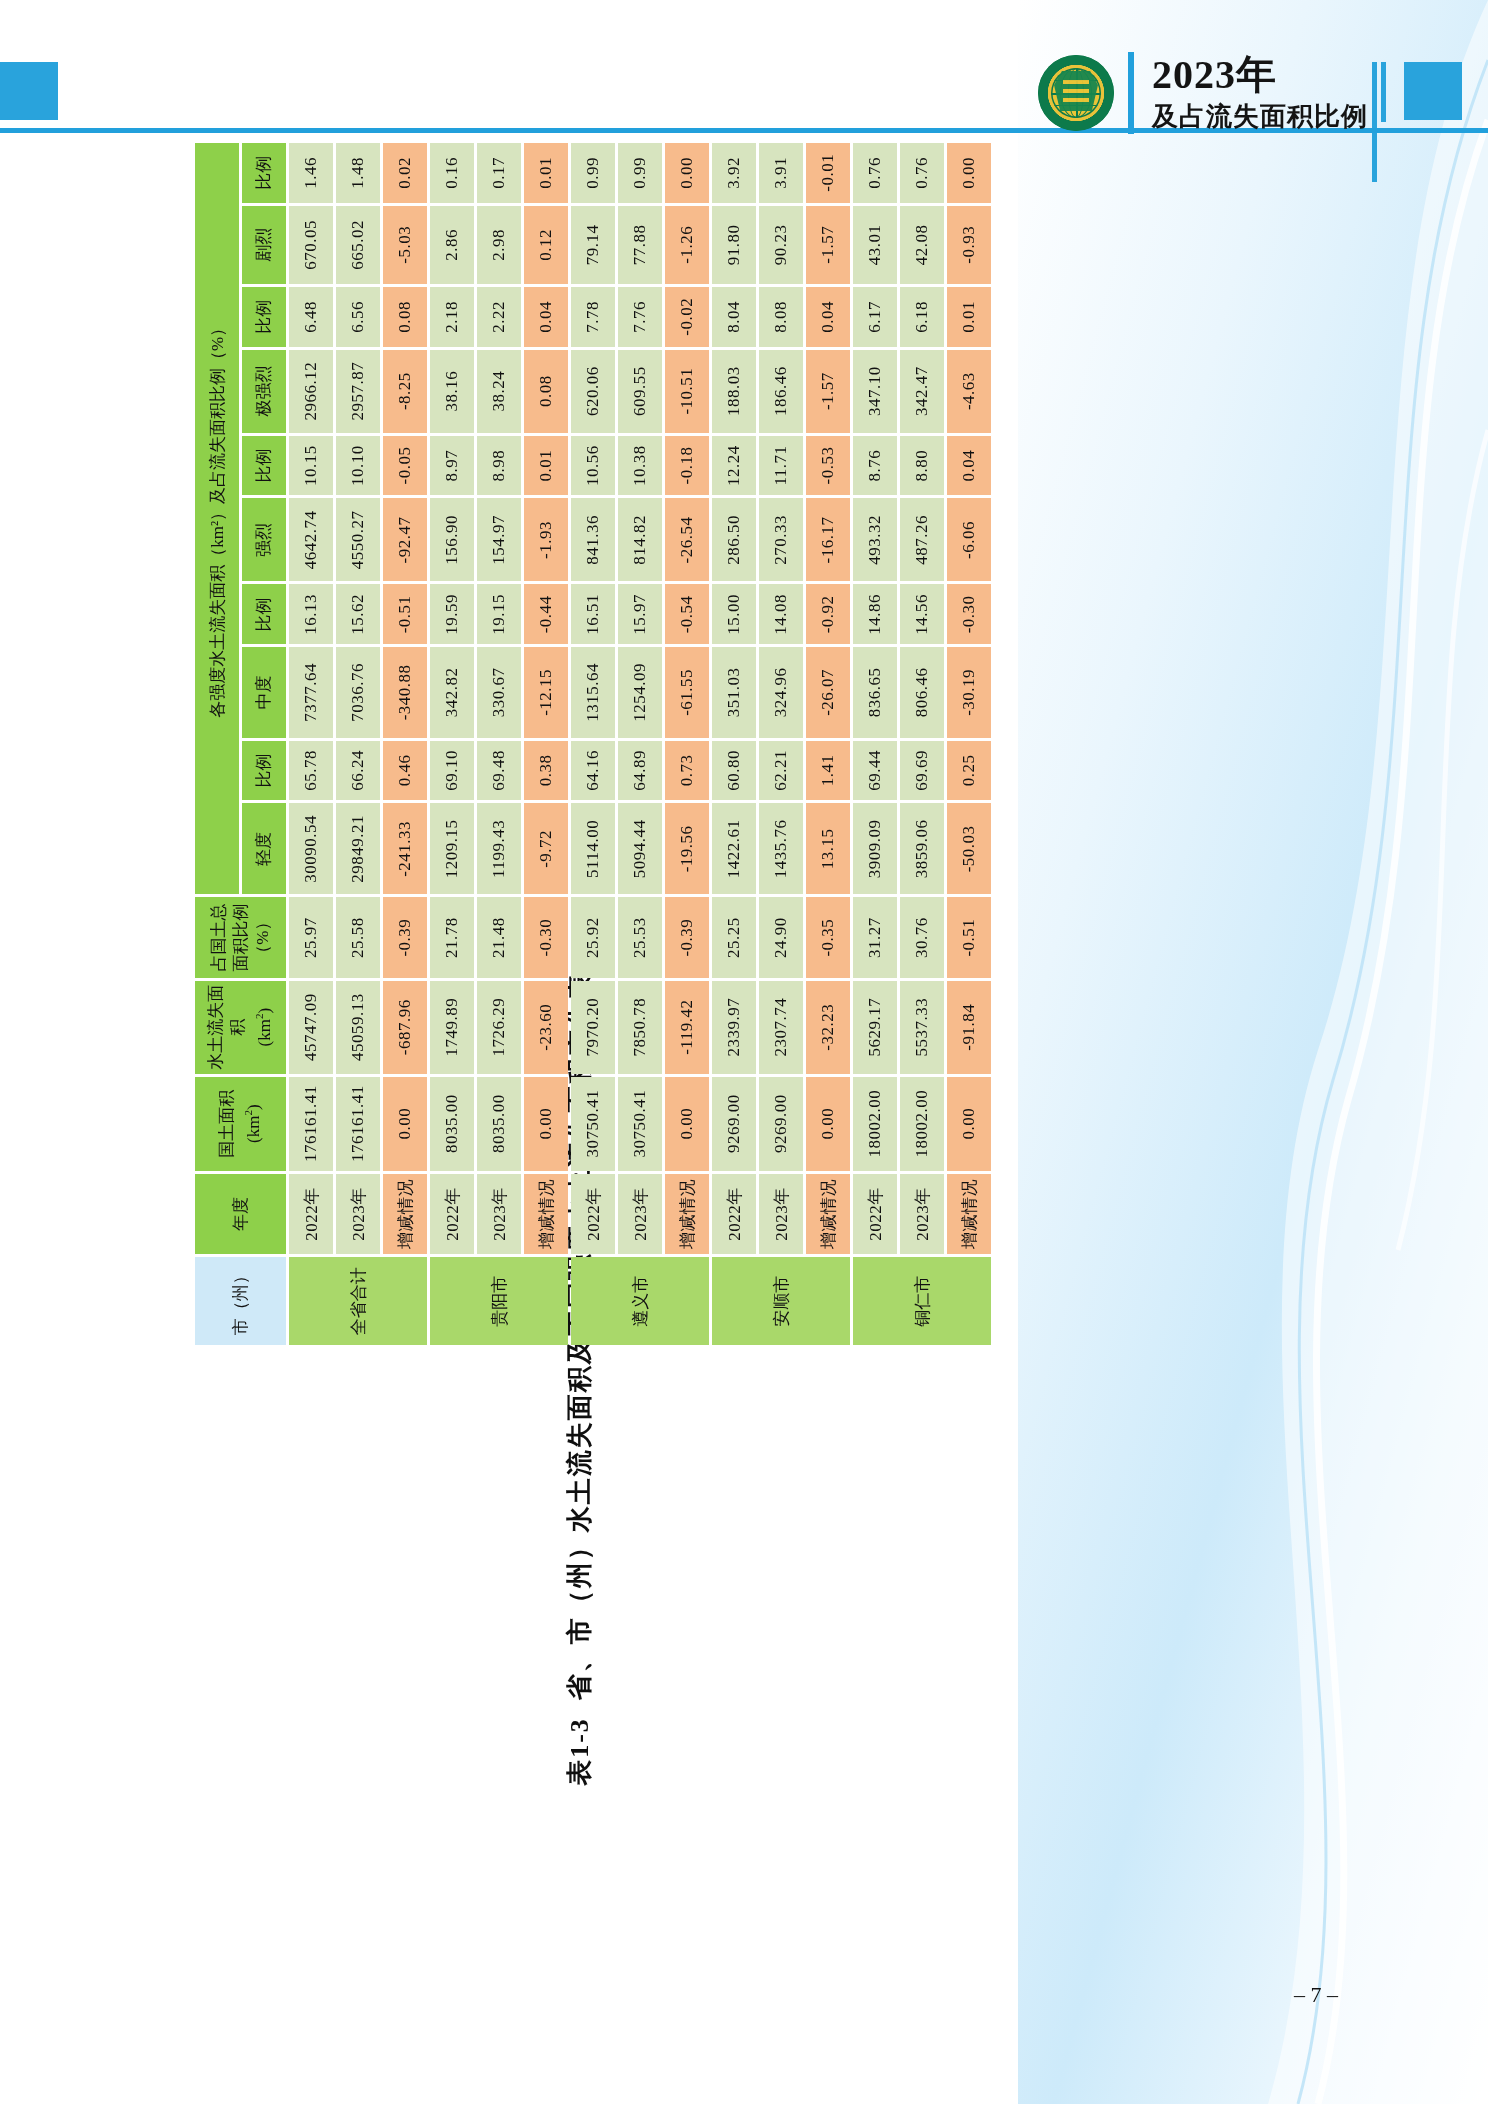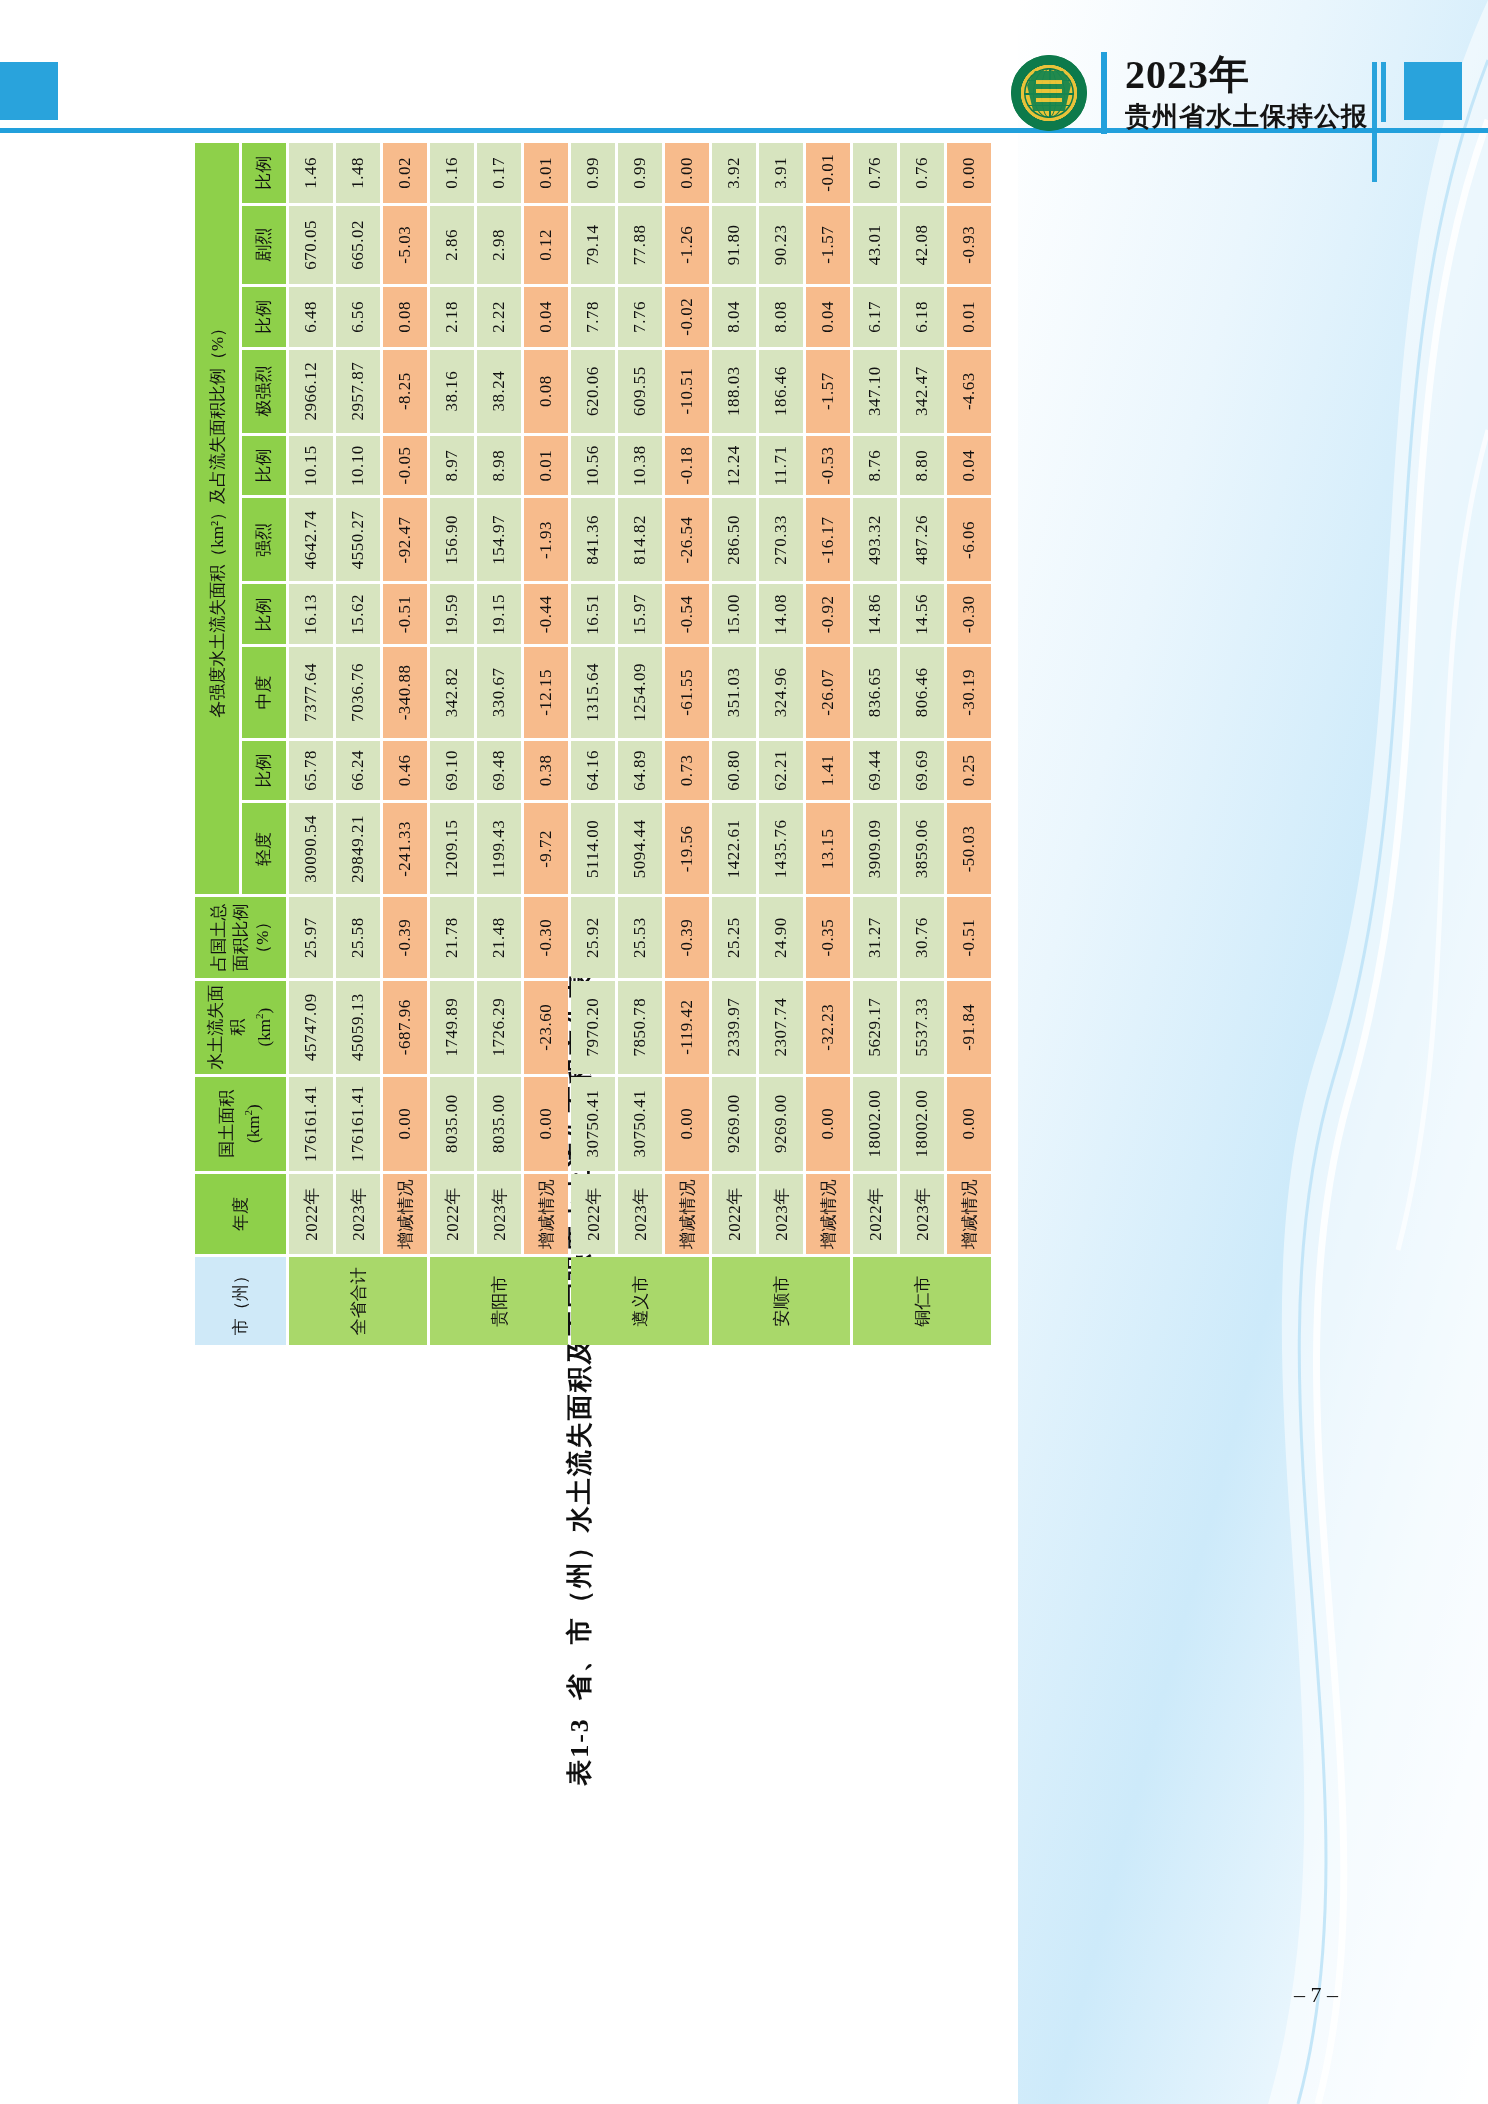--- a/index.html
+++ b/index.html
@@ -163,21 +163,21 @@
         <div class="mer m1"></div>
         <div class="mer m2"></div>
         <div class="par" style="top:12px;width:50px;"></div>
         <div class="par" style="top:37px;width:50px;"></div>
       </div>
       <div class="glyph"></div>
       <div class="ring"></div>
     </div>
     <div class="hdr-text">
       <div class="hdr-year">2023年</div>
-      <div class="hdr-sub">贵州省水土保持公报</div>
+      <div class="hdr-sub">及占流失面积比例</div>
     </div>
   </div>
 
   <div id="rot">
 
     <div class="titlecol">
       <div class="t">
         <span class="tnum">表1-3</span>&nbsp;&nbsp;<span>省、市（州）水土流失面积及不同强度水土流失面积变化表</span>
       </div>
     </div>

